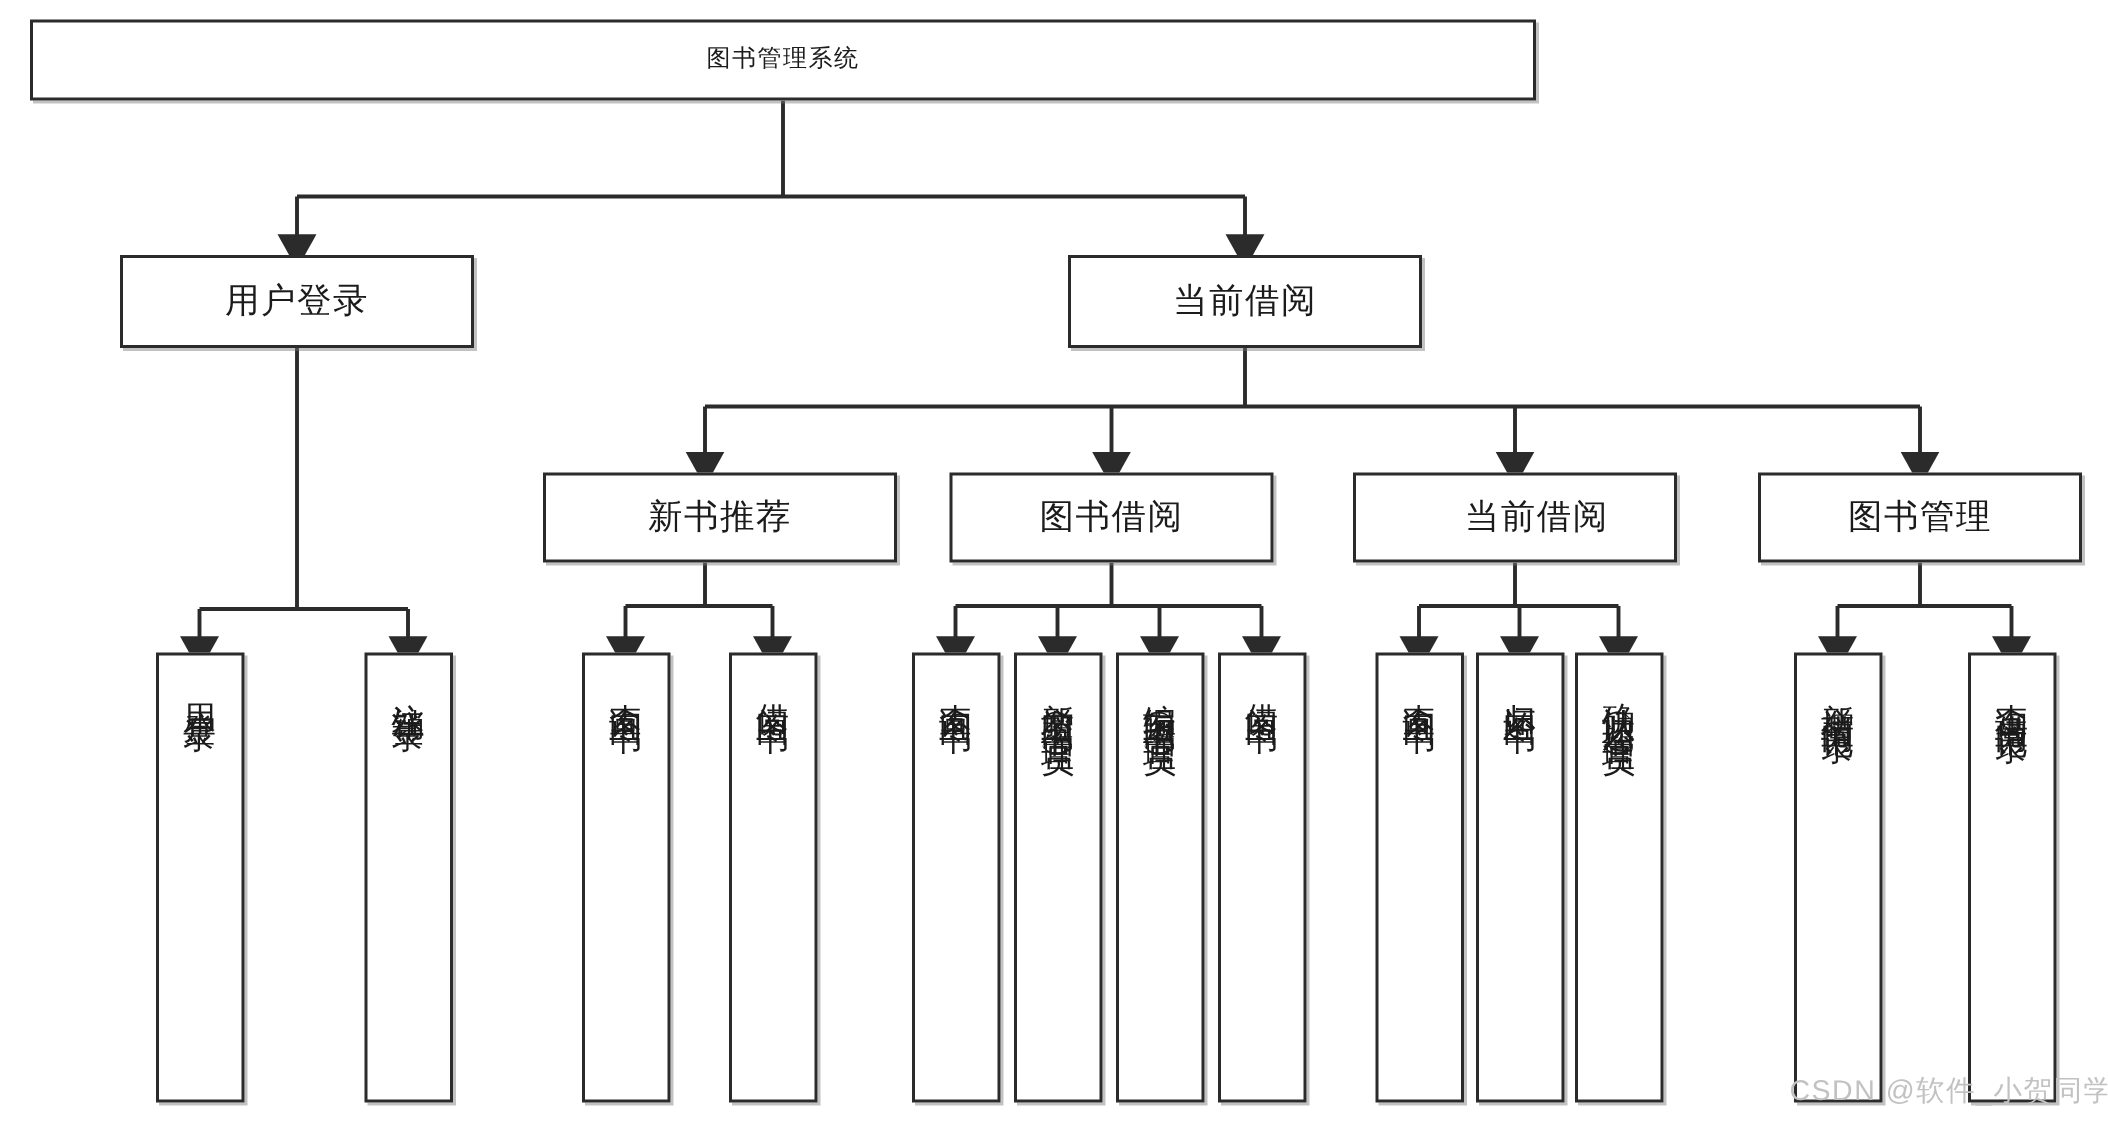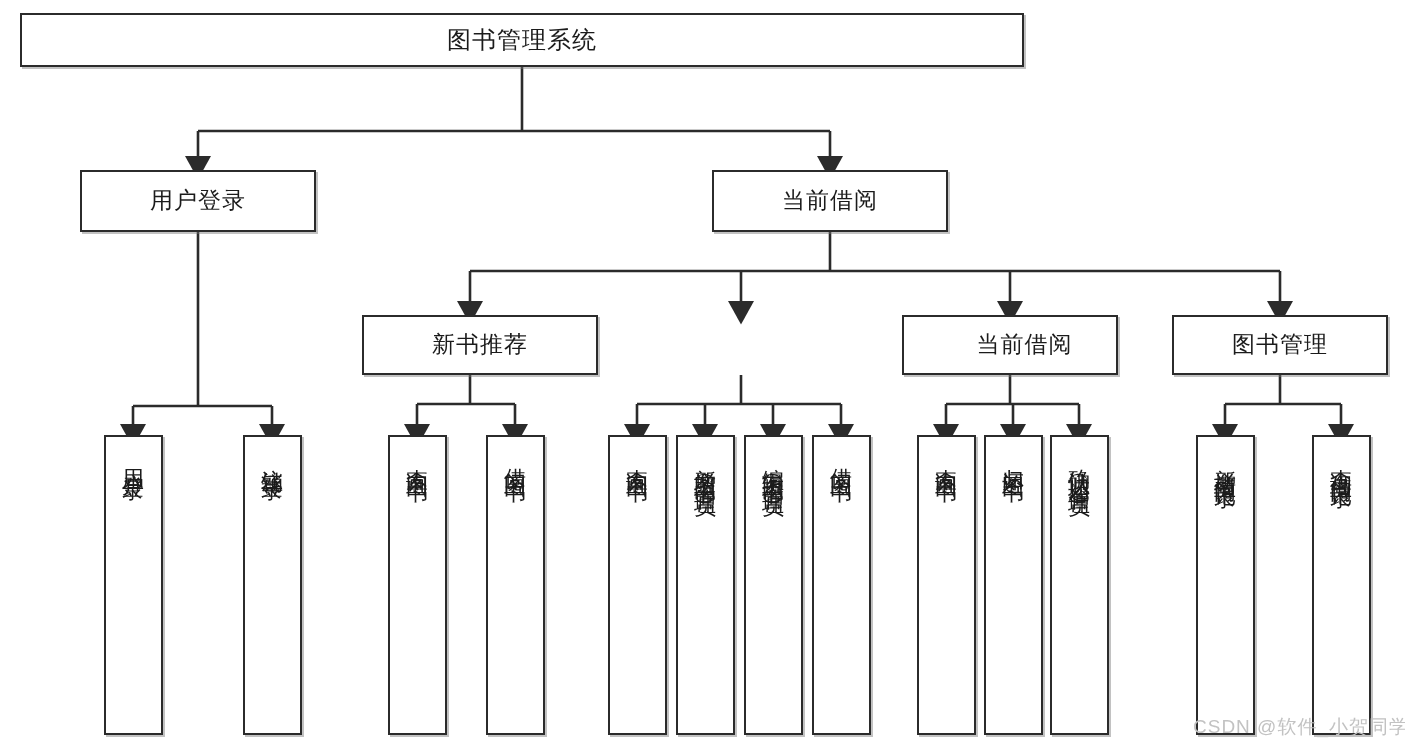--- a/index.html
+++ b/index.html
@@ -35,21 +35,21 @@
     justify-content: center;
     color: #1b1b1b;
     box-shadow: 2px 2px 0 rgba(120,120,120,0.45);
   }
   .node.horiz {
     font-size: 23px;
     letter-spacing: 1px;
     line-height: 1.2;
   }
   .node.root {
-    font-size: 24px;
+    font-size: 16px;
   }
   .node.leaf {
     align-items: flex-start;
     justify-content: center;
     padding-top: 14px;
   }
   .node.leaf .vtext {
     writing-mode: vertical-rl;
     text-orientation: upright;
     font-size: 22px;
@@ -129,20 +129,23 @@
   <div class="node horiz" style="left:80px; top:170px; width:236px; height:62px;">
     <span>用户登录</span>
   </div>
   <div class="node horiz" style="left:712px; top:170px; width:236px; height:62px;">
     <span>当前借阅</span>
   </div>
 
   <div class="node horiz" style="left:362px; top:315px; width:236px; height:60px;">
     <span>新书推荐</span>
   </div>
+  <div class="node horiz" style="left:633px; top:315px; width:216px; height:60px;">
+    <span>图书借阅</span>
+  </div>
   <div class="node horiz" style="left:902px; top:315px; width:216px; height:60px;padding-left:29px;">
     <span>当前借阅</span>
   </div>
   <div class="node horiz" style="left:1172px; top:315px; width:216px; height:60px;">
     <span>图书管理</span>
   </div>
 
   <div class="node leaf" style="left:104px; top:435px; width:59px; height:300px;">
     <span class="vtext">用户登录</span>
   </div>

